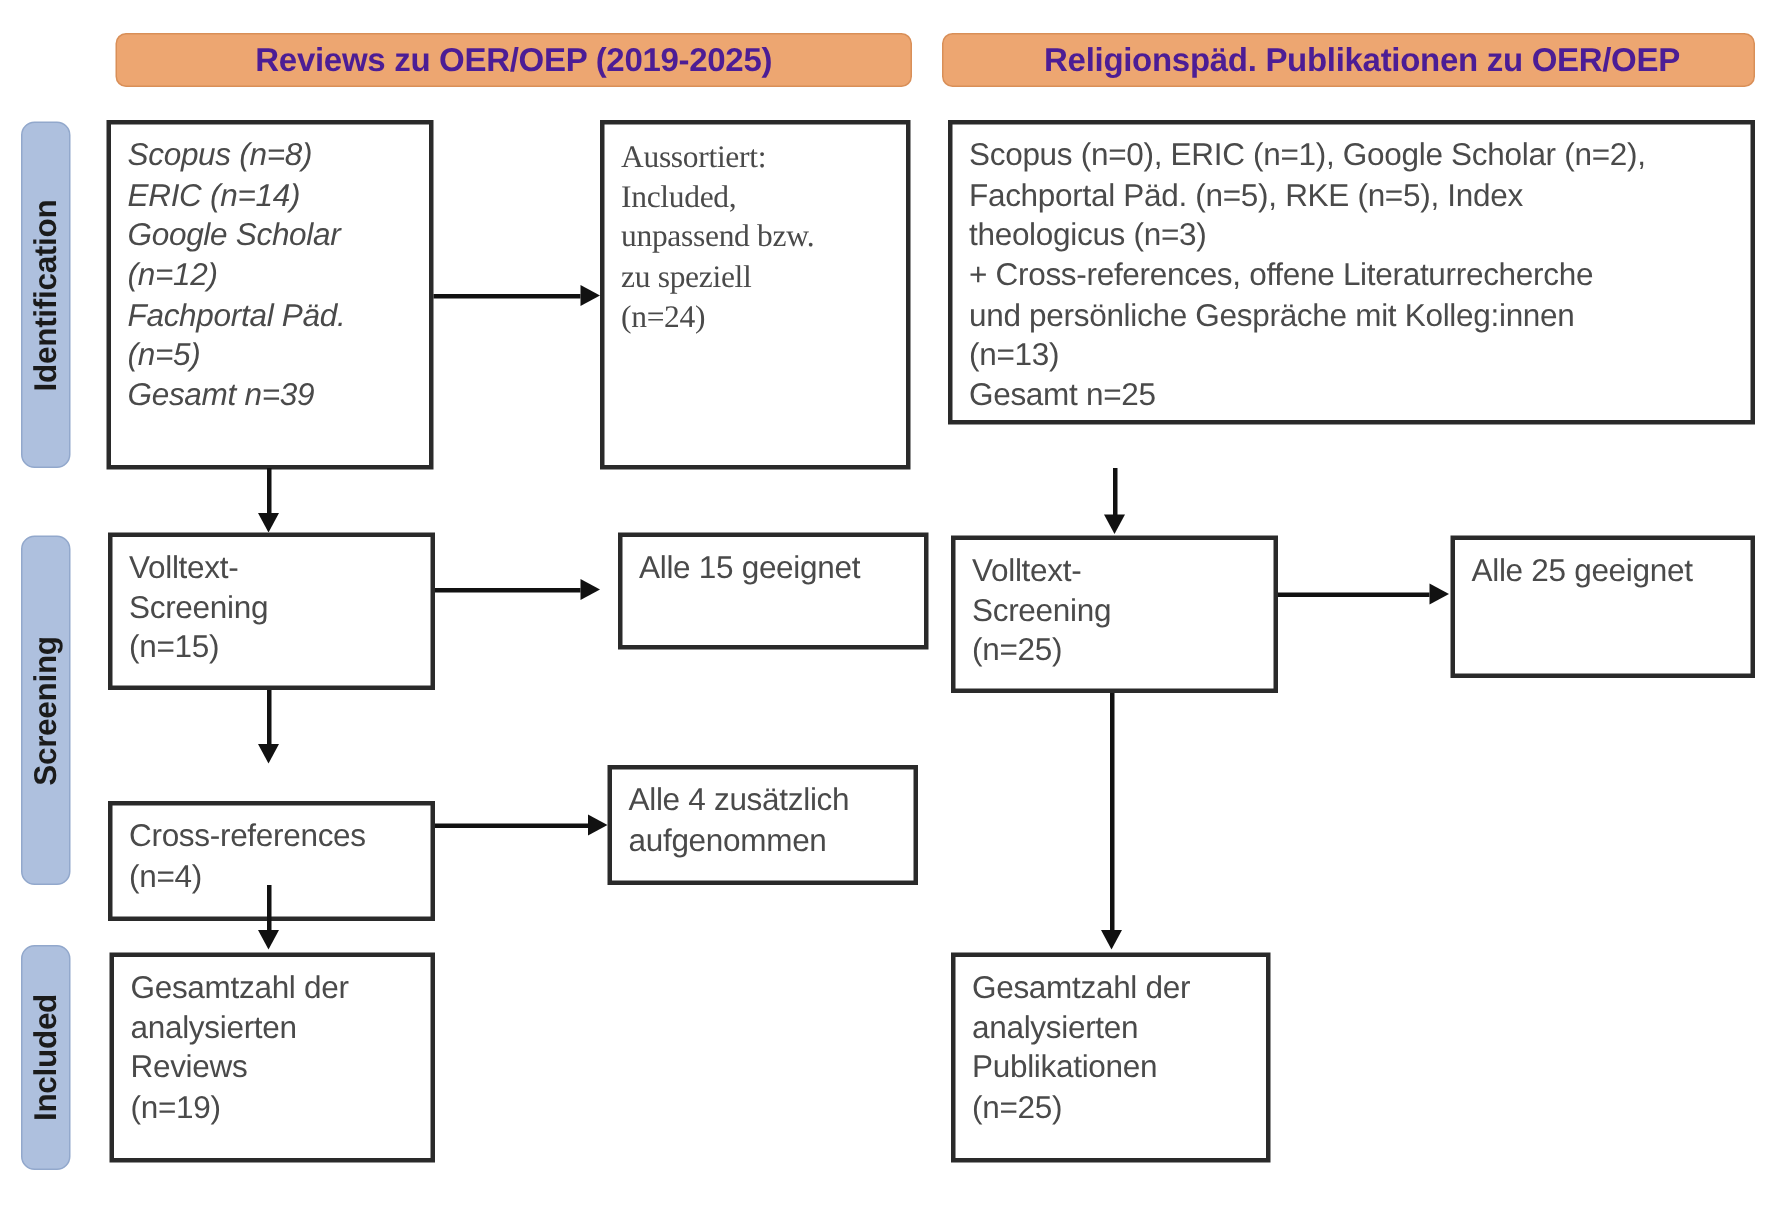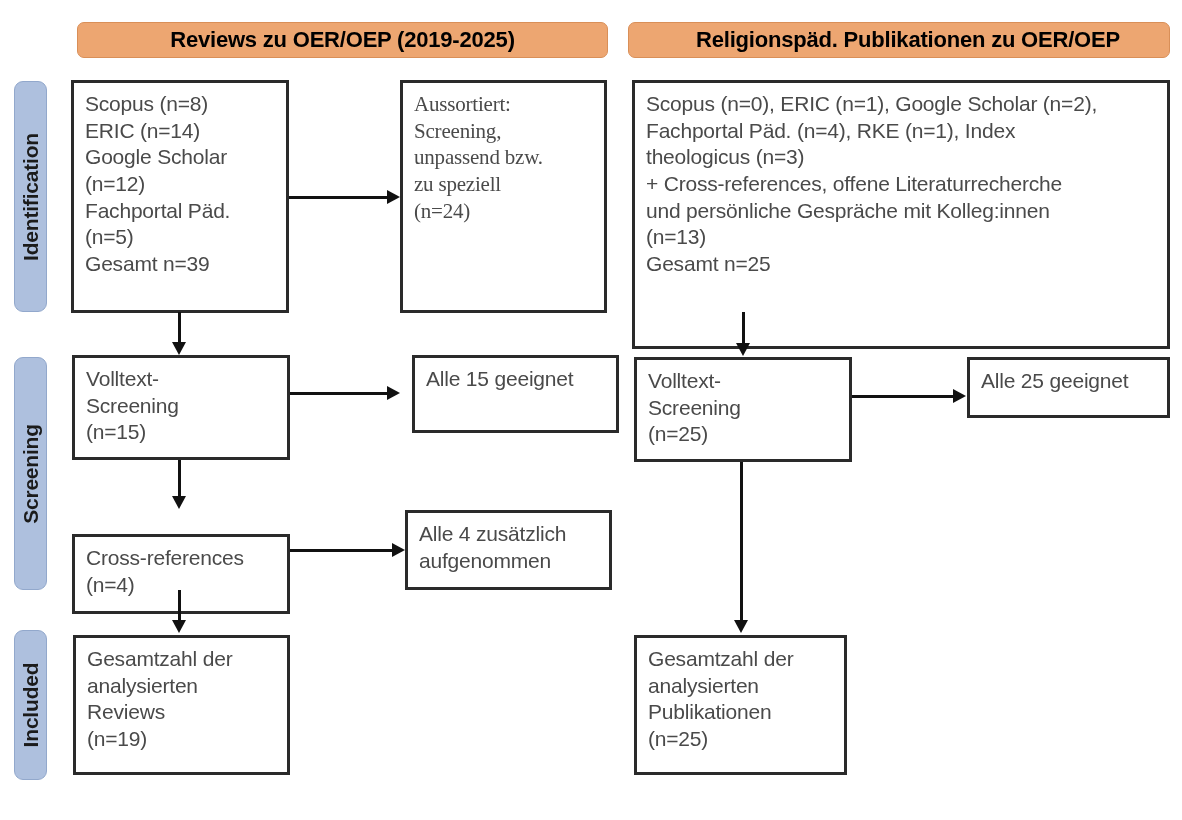--- a/index.html
+++ b/index.html
@@ -15,21 +15,21 @@
     font-family: "Liberation Sans", "DejaVu Sans", sans-serif;
     overflow: hidden;
   }
 
   
   .col-header {
     position: absolute;
     background: #eda671;
     border: 1px solid #d98f58;
     border-radius: 7px;
-    color: #000000;
+    color: #4c1d95;
     font-weight: bold;
     font-size: 22px;
     letter-spacing: -0.2px;
     display: flex;
     align-items: center;
     justify-content: center;
     text-align: center;
     box-sizing: border-box;
   }
 
@@ -110,33 +110,33 @@
   </div>
 
   <div class="stage-pill" style="left:14px; top:357px; width:33px; height:233px;">
     <span class="stage-label">Screening</span>
   </div>
 
   <div class="stage-pill" style="left:14px; top:630px; width:33px; height:150px;">
     <span class="stage-label">Included</span>
   </div>
 
-  <div class="node-box" style="left:71px; top:80px; width:218px; height:233px;">
+  <div class="node-box" style="left:71px; top:80px; width:218px; height:233px;font-style:italic;">
     <span class="line">Scopus (n=8)</span>
     <span class="line">ERIC (n=14)</span>
     <span class="line">Google Scholar</span>
     <span class="line">(n=12)</span>
     <span class="line">Fachportal Päd.</span>
     <span class="line">(n=5)</span>
     <span class="line">Gesamt n=39</span>
   </div>
 
   <div class="node-box" style="left:400px; top:80px; width:207px; height:233px;font-family:Liberation Serif, serif;">
     <span class="line">Aussortiert:</span>
-    <span class="line">Screening,</span>
+    <span class="line">Included,</span>
     <span class="line">unpassend bzw.</span>
     <span class="line">zu speziell</span>
     <span class="line">(n=24)</span>
   </div>
 
   <div class="conn h" style="left:289px; top:196px; width:98px;"></div>
   <div class="arrowhead right" style="left:387px; top:190px;"></div>
 
   <div class="conn v" style="left:178px; top:312px; height:32px;"></div>
   <div class="arrowhead down" style="left:172px; top:342px;"></div>
@@ -173,40 +173,40 @@
   <div class="conn v" style="left:178px; top:590px; height:32px;"></div>
   <div class="arrowhead down" style="left:172px; top:620px;"></div>
 
   <div class="node-box" style="left:73px; top:635px; width:217px; height:140px;">
     <span class="line">Gesamtzahl der</span>
     <span class="line">analysierten</span>
     <span class="line">Reviews</span>
     <span class="line">(n=19)</span>
   </div>
 
-  <div class="node-box wide" style="left:632px; top:80px; width:538px; height:269px;">
+  <div class="node-box wide" style="left:632px; top:80px; width:538px; height:203px;">
     <span class="line">Scopus (n=0), ERIC (n=1), Google Scholar (n=2),</span>
-    <span class="line">Fachportal Päd. (n=4), RKE (n=1), Index</span>
+    <span class="line">Fachportal Päd. (n=5), RKE (n=5), Index</span>
     <span class="line">theologicus (n=3)</span>
     <span class="line">+ Cross-references, offene Literaturrecherche</span>
     <span class="line">und persönliche Gespräche mit Kolleg:innen</span>
     <span class="line">(n=13)</span>
     <span class="line">Gesamt n=25</span>
   </div>
 
   <div class="conn v" style="left:742px; top:312px; height:33px;"></div>
   <div class="arrowhead down" style="left:736px; top:343px;"></div>
 
   <div class="node-box" style="left:634px; top:357px; width:218px; height:105px;">
     <span class="line">Volltext-</span>
     <span class="line">Screening</span>
     <span class="line">(n=25)</span>
   </div>
 
-  <div class="node-box" style="left:967px; top:357px; width:203px; height:61px;">
+  <div class="node-box" style="left:967px; top:357px; width:203px; height:95px;">
     <span class="line">Alle 25 geeignet</span>
   </div>
 
   <div class="conn h" style="left:852px; top:395px; width:101px;"></div>
   <div class="arrowhead right" style="left:953px; top:389px;"></div>
 
   <div class="conn v" style="left:740px; top:462px; height:160px;"></div>
   <div class="arrowhead down" style="left:734px; top:620px;"></div>
 
   <div class="node-box" style="left:634px; top:635px; width:213px; height:140px;">

